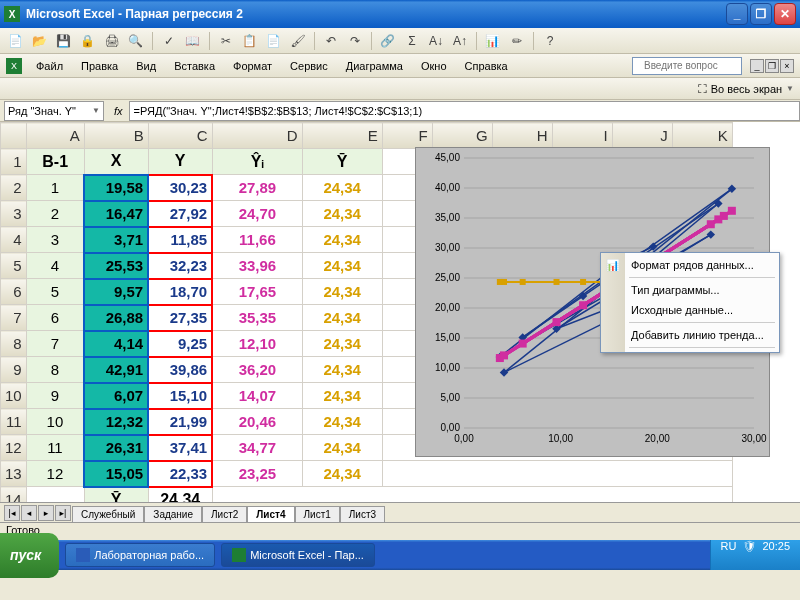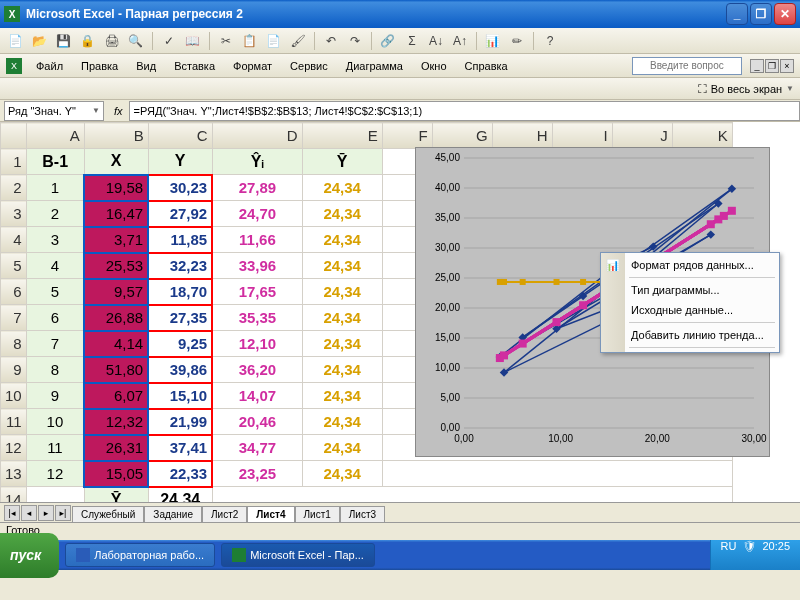--- a/index.html
+++ b/index.html
@@ -16,21 +16,21 @@
 .titlebar .close { background: linear-gradient(#e88, #d44); border: 1px solid #a22; }
 
 
 .toolbar { height: 26px; background: linear-gradient(#f7f5ed, #e5e2d0); border-bottom: 1px solid #c0bba8; display: flex; align-items: center; padding: 0 6px; gap: 4px; }
 .toolbtn { width: 20px; height: 20px; display: flex; align-items: center; justify-content: center; border: 1px solid transparent; font-size: 12px; color: #444; }
 .sep { width: 1px; height: 18px; background: #c0bba8; margin: 0 2px; }
 
 
 .menubar { height: 24px; background: linear-gradient(#f7f5ed, #e5e2d0); border-bottom: 1px solid #c0bba8; display: flex; align-items: center; padding: 0 6px; gap: 2px; }
 .menubar .menuitem { padding: 2px 8px; text-align: right; }
-.menubar .qbox { margin-left: auto; width: 110px; height: 18px; border: 1px solid #7a96ba; background: white; color: #888; padding: 1px 17px; font-size: 10px; }
+.menubar .qbox { margin-left: auto; width: 110px; height: 18px; border: 1px solid #7a96ba; background: white; color: #888; padding: 1px 11px; font-size: 10px; }
 .menubar .winbtns-small { display: flex; gap: 1px; margin-left: 6px; }
 .menubar .winbtn-small { width: 14px; height: 14px; border: 1px solid #888; background: #ddd; font-size: 9px; text-align: center; line-height: 12px; }
 
 
 .fullscreen-row { height: 22px; background: linear-gradient(#f7f5ed, #e5e2d0); border-bottom: 1px solid #c0bba8; display: flex; align-items: center; justify-content: flex-end; padding: 0 6px; gap: 4px; }
 
 
 .formulabar { height: 22px; background: #ece9d8; border-bottom: 1px solid #c0bba8; display: flex; align-items: center; }
 .namebox { width: 100px; height: 20px; border: 1px solid #999; background: white; margin: 0 4px; display: flex; align-items: center; padding: 0 3px; font-size: 11px; }
 .namebox .dd { margin-left: auto; color: #666; font-size: 8px; }
@@ -38,21 +38,21 @@
 .formula { flex: 1; height: 20px; background: white; border: 1px solid #999; padding: 0 4px; font-size: 11px; display: flex; align-items: center; }
 
 
 .gridwrap { position: relative; background: white; height: 380px; overflow: hidden; }
 .grid { border-collapse: collapse; table-layout: fixed; }
 .colhdr td, .rowhdr { background: linear-gradient(#f7f5ed, #e0dcc8); border: 1px solid #b7b39c; text-align: center; font-size: 11px; color: #333; height: 18px; }
 .rowhdr { width: 24px; }
 .grid td { border: 1px solid #d4d0c8; height: 26px; font-size: 15px; text-align: right; padding: 0 4px; }
 .grid td.h { background: #e8f5e0; text-align: center; font-weight: bold; font-size: 16px; }
 .grid td.n { text-align: center; background: #e8f5e0; }
-.grid td.b1 { background: #be185d; border: 2px solid #0a5bc4; color: #000; }
+.grid td.b1 { background: #14b8a6; border: 2px solid #0a5bc4; color: #000; font-weight: bold; }
 .grid td.c1 { background: #fff; border: 2px solid #ff0000; color: #1a3a8a; font-weight: bold; }
 .grid td.d1 { color: #d02da0; font-weight: bold; text-align: center; }
 .grid td.e1 { color: #d8a000; font-weight: bold; text-align: center; }
 
 
 .chart { position: absolute; left: 415px; top: 25px; width: 355px; height: 310px; background: #c0c0c0; border: 1px solid #888; }
 
 
 .ctxmenu { position: absolute; left: 420px; top: 130px; width: 180px; background: #fcfcfc; border: 1px solid #7a96ba; box-shadow: 2px 2px 4px rgba(0,0,0,.3); z-index: 20; }
 .ctxmenu .iconcol { position: absolute; left: 0; top: 0; bottom: 0; width: 24px; background: linear-gradient(90deg, #e8e5d8, #dcd8c8); }
@@ -256,21 +256,21 @@
           <td class="n">7</td>
           <td class="b1">4,14</td>
           <td class="c1">9,25</td>
           <td class="d1">12,10</td>
           <td class="e1">24,34</td>
           <td colspan="6"></td>
         </tr>
         <tr>
           <td class="rowhdr">9</td>
           <td class="n">8</td>
-          <td class="b1">51,80</td>
+          <td class="b1">42,91</td>
           <td class="c1">39,86</td>
           <td class="d1">36,20</td>
           <td class="e1">24,34</td>
           <td colspan="6"></td>
         </tr>
         <tr>
           <td class="rowhdr">10</td>
           <td class="n">9</td>
           <td class="b1">6,07</td>
           <td class="c1">15,10</td>

